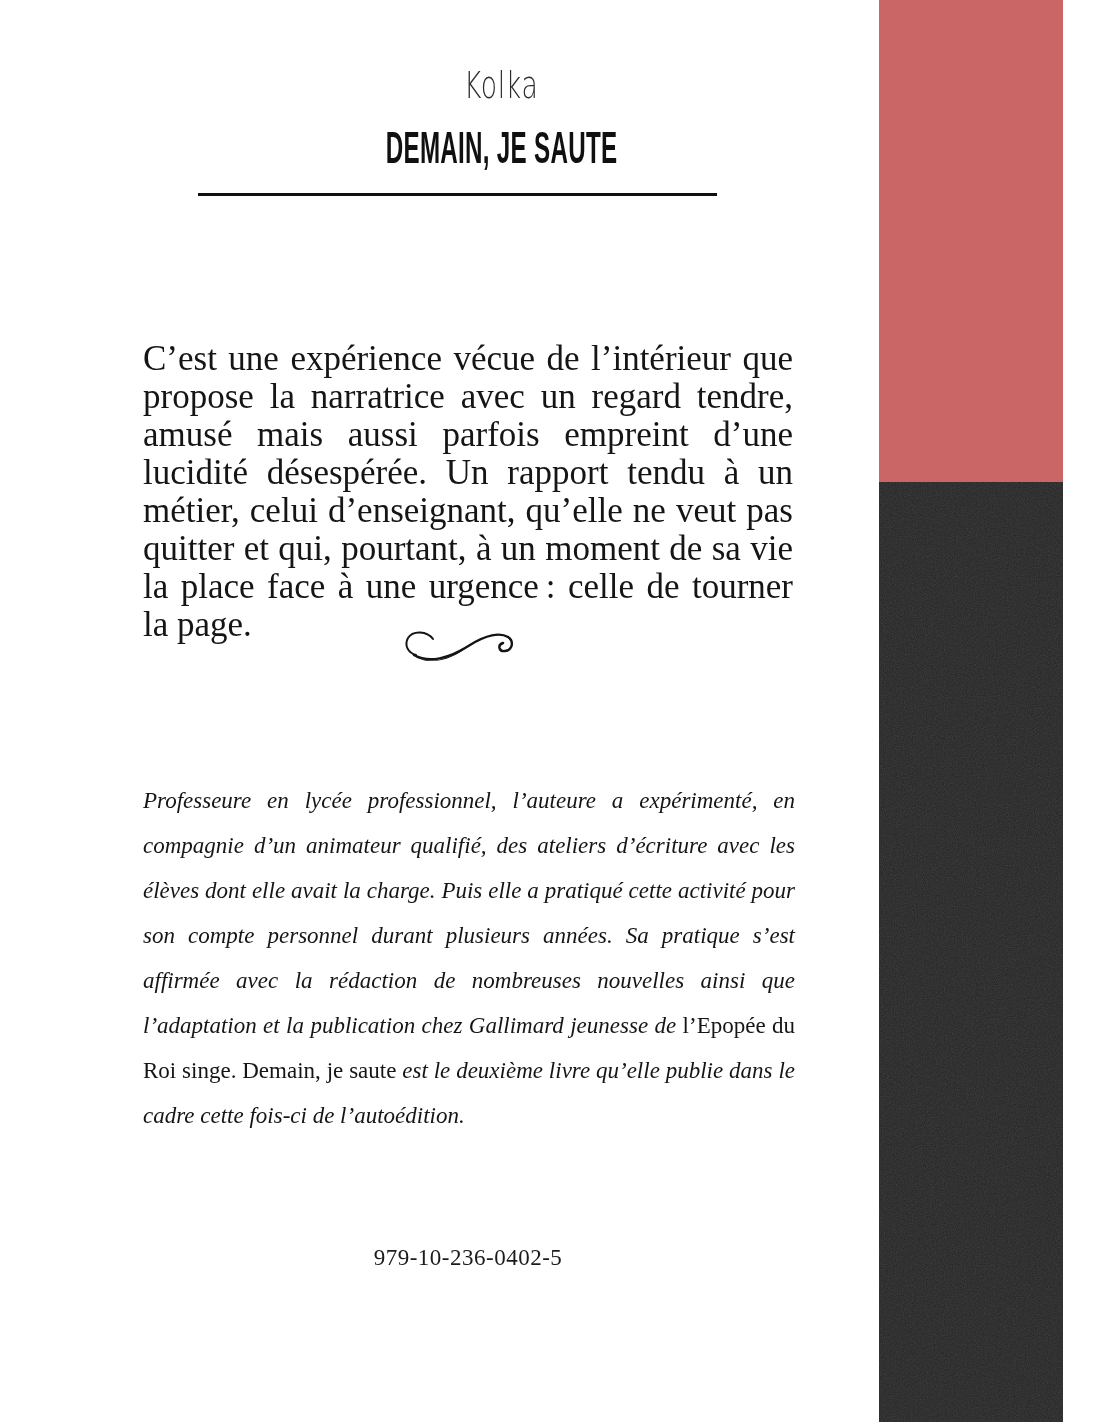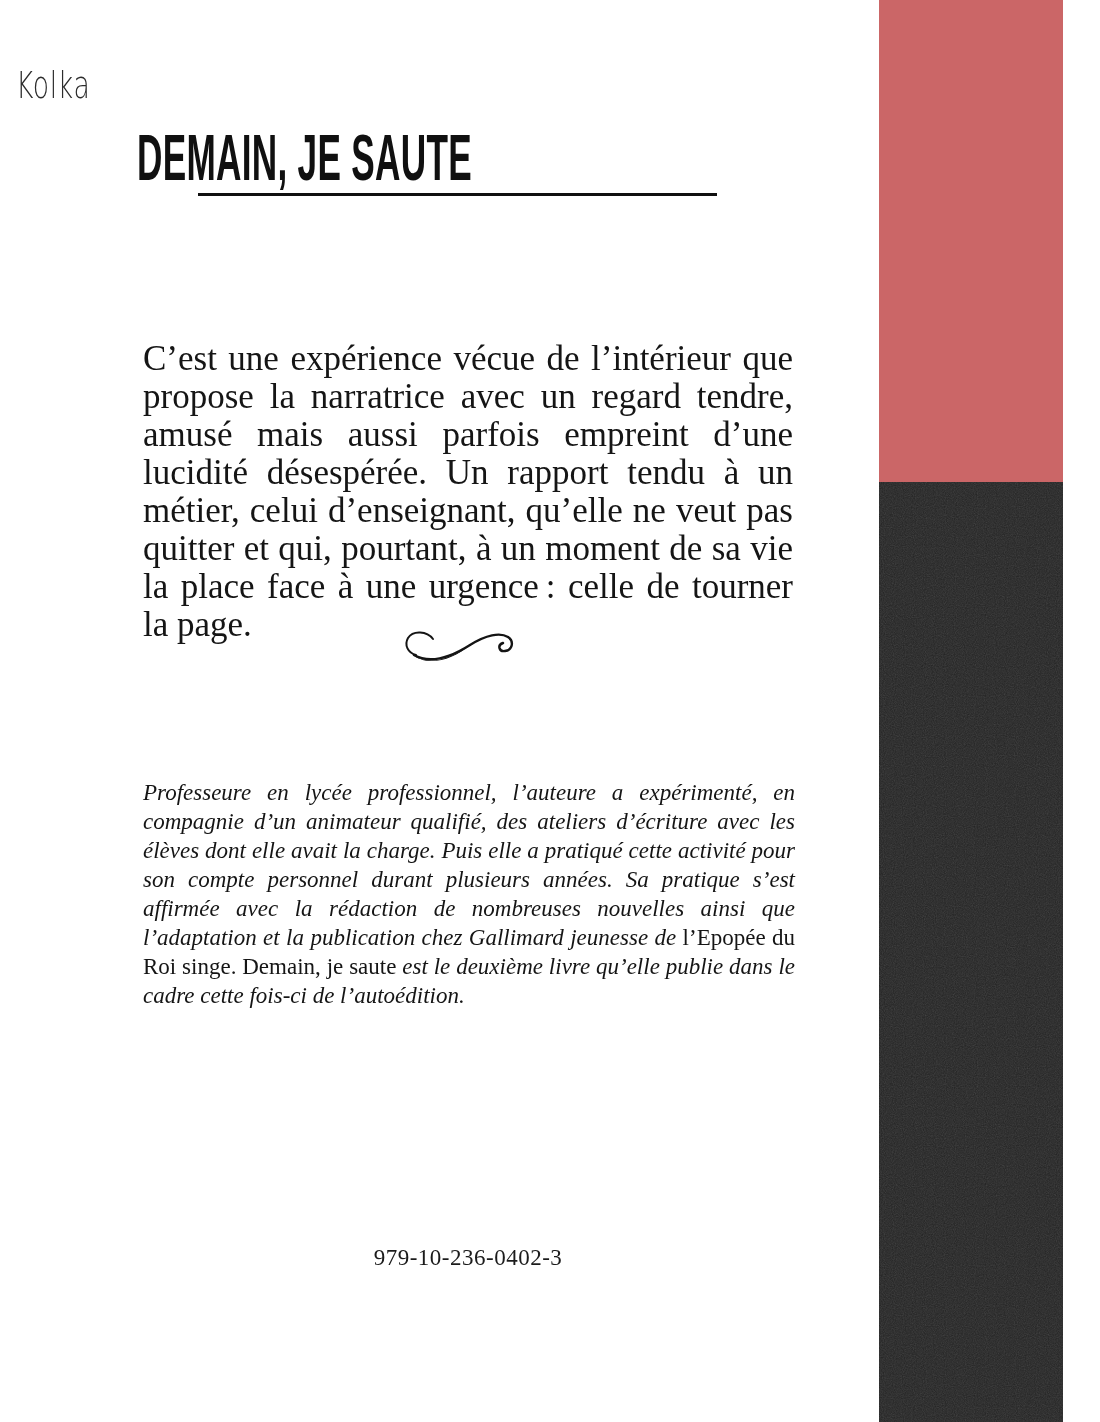--- a/index.html
+++ b/index.html
@@ -7,45 +7,45 @@
     width:1100px;height:1422px;position:relative;overflow:hidden;
     background:#ffffff;
     font-family:"Liberation Serif", serif;
     color:#1b1b1b;
   }
   .band{position:absolute;left:879px;width:184px;}
   .band-red{top:0;height:482px;background:#cb6667;}
   .band-dark{top:482px;height:940px;background:#232323;}
   .band-dark svg{display:block;}
 
-  .heading-wrap{position:absolute;left:0;width:915px;text-align:left;}
+  .heading-wrap{position:absolute;left:12px;width:915px;text-align:center;padding-left:32px;}
   .author{
     top:66px;
     font-family:"DejaVu Sans","Liberation Sans",sans-serif;
     font-weight:200;font-size:38px;line-height:1;color:#2c2c2c;
   }
   .author .squeeze{display:inline-block;transform:scaleX(0.70);transform-origin:center;letter-spacing:1px;}
   .book-title{
     top:126px;
     font-family:"Liberation Sans","DejaVu Sans",sans-serif;
-    font-weight:800;font-size:64px;line-height:1;color:#101010;
+    font-weight:800;font-size:44px;line-height:1;color:#101010;
   }
   .book-title .squeeze{display:inline-block;transform:scaleX(0.55);transform-origin:center;letter-spacing:0.5px;white-space:nowrap;}
 
   .title-rule{position:absolute;left:198px;top:193px;width:519px;height:3px;background:#101010;}
 
   .synopsis{
     position:absolute;left:143px;top:305px;width:650px;
     font-size:35px;line-height:38px;text-align:justify;color:#151515;
   }
   .ornament{position:absolute;left:400px;top:627px;width:130px;height:44px;}
 
   .bio{
     position:absolute;left:143px;top:755px;width:652px;
-    font-size:23px;line-height:29px;text-align:justify;font-style:italic;color:#151515;
+    font-size:23px;line-height:45px;text-align:justify;font-style:italic;color:#151515;
   }
   .bio .roman{font-style:normal;}
 
   .isbn-wrap{position:absolute;left:143px;top:1243px;width:650px;text-align:center;
     font-size:23px;line-height:30px;color:#1b1b1b;letter-spacing:0.5px;}
 </style>
 </head>
 <body>
 
 <div class="band band-red" style="background-color: rgb(203, 102, 103);"></div>
@@ -78,13 +78,13 @@
 <svg class="ornament" viewBox="0 0 130 42">
   <g fill="none" stroke="#141414" stroke-linecap="round">
     <path d="M33,11 C27,3 13,2 8,10 C4,17 8,25 16,27" stroke-width="2"></path>
     <path d="M14,27 C28,35 48,31 70,17 C86,7 100,4 108,9 C114,13 113,22 105,23 C99,24 97,17 103,15" stroke-width="2.4"></path>
   </g>
   <path d="M12,26 C26,37 46,34 70,17 C52,33 26,39 12,26 Z" fill="#141414"></path>
 </svg>
 
 <p class="bio"><span>Professeure en lycée professionnel, l’auteure a expérimenté, en compagnie d’un animateur qualifié, des ateliers d’écriture avec les élèves dont elle avait la charge. Puis elle a pratiqué cette activité pour son compte personnel durant plusieurs années. Sa pratique s’est affirmée avec la rédaction de nombreuses nouvelles ainsi que l’adaptation et la publication chez Gallimard jeunesse de </span><span class="roman">l’Epopée du Roi singe. Demain, je saute</span><span> est le deuxième livre qu’elle publie dans le cadre cette fois-ci de l’autoédition.</span></p>
 
-<div class="isbn-wrap">979-10-236-0402-3</div>
+<div class="isbn-wrap">979-10-236-0402-5</div>
 
 </body></html>

